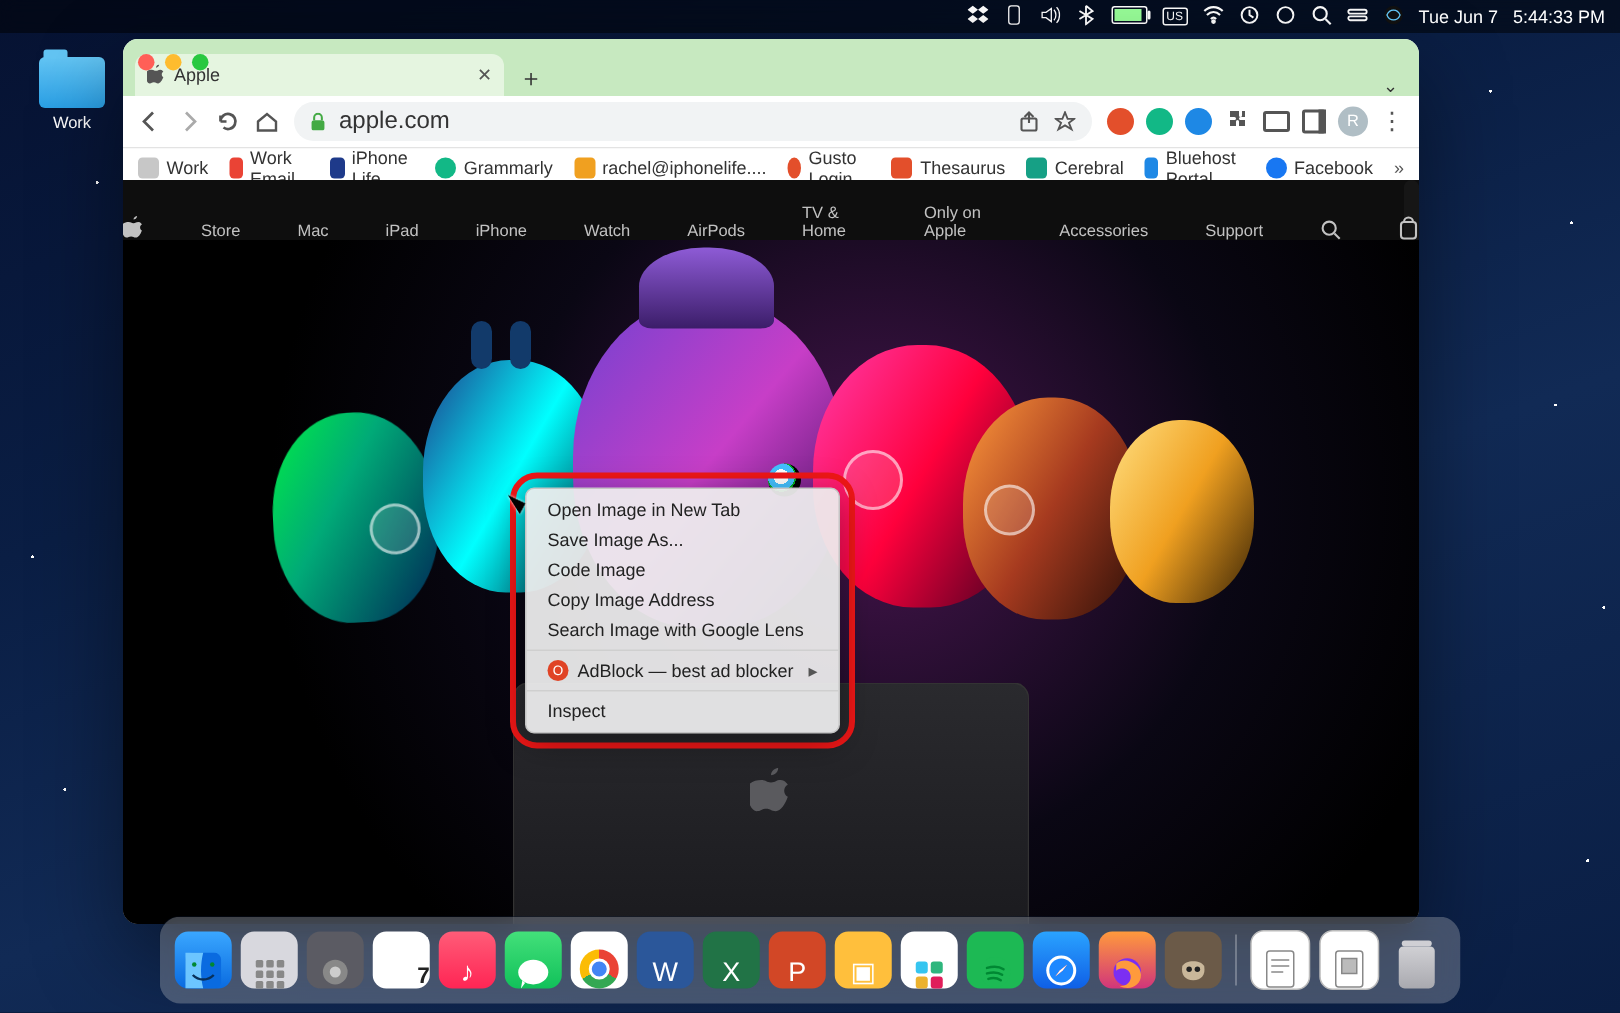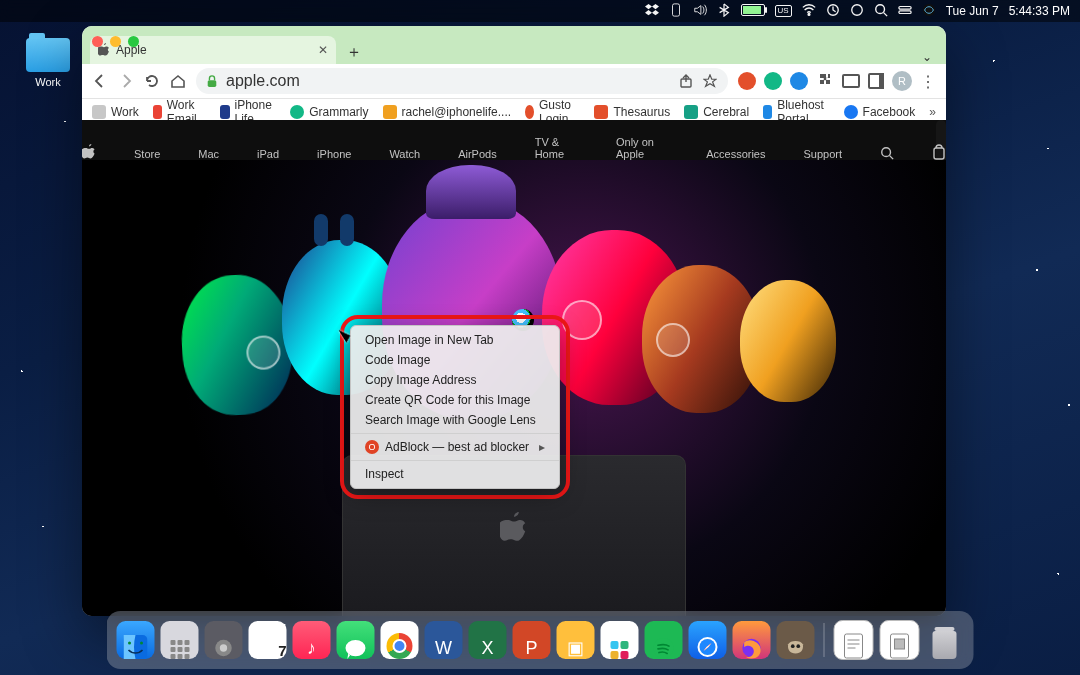--- a/index.html
+++ b/index.html
@@ -344,23 +344,23 @@
    <div class="laptop">
     <svg class="al" viewBox="0 0 16 20" fill="#5a5a5e">
             <path d="M11 0c0 2-2 3-3 3 0-2 2-3 3-3zM4 5c2 0 2 1 4 1s2-1 4-1c2 0 3 2 3 2-2 1-2 4 0 5-1 3-3 6-5 6s-2-1-4-1-2 1-4 1-4-4-4-8 3-5 6-5z"></path>
           </svg>
    </div>
   </div>
 
   <div class="ctx-wrap">
    <div class="ctx">
     <div class="it">Open Image in New Tab</div>
+    <div class="it">Save Image As...</div>
     <div class="it">Code Image</div>
     <div class="it">Copy Image Address</div>
-    <div class="it">Create QR Code for this Image</div>
     <div class="it">Search Image with Google Lens</div>
     <hr>
     <div class="it ab">
       <span class="ico">O</span>
       <span>AdBlock — best ad blocker</span>
       <span class="chev">▸</span>
     </div>
     <hr>
     <div class="it">Inspect</div>
    </div>

